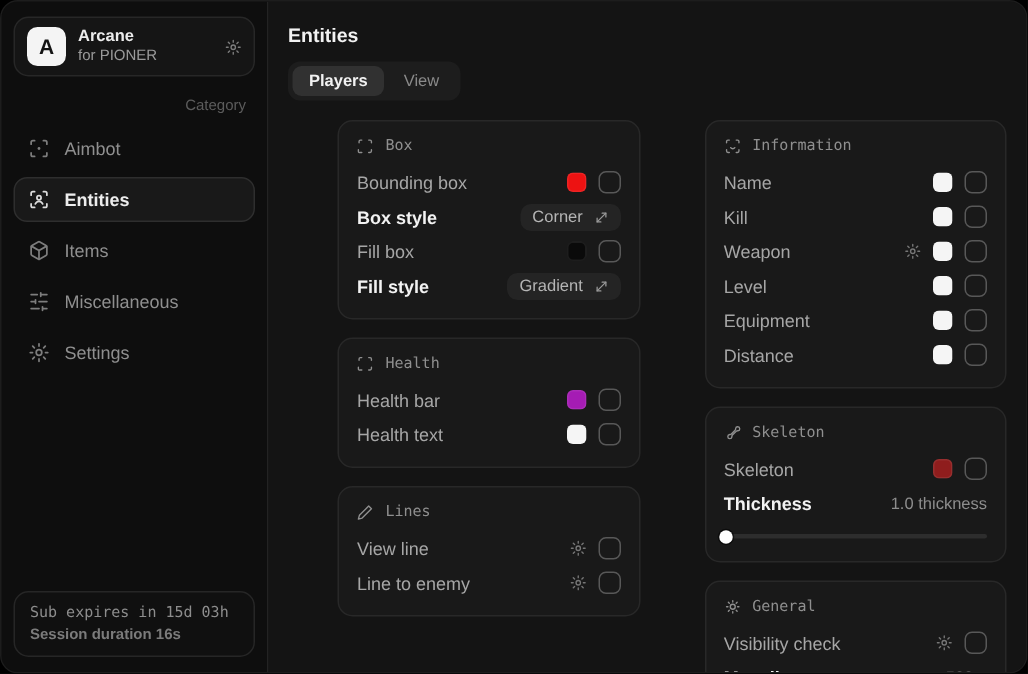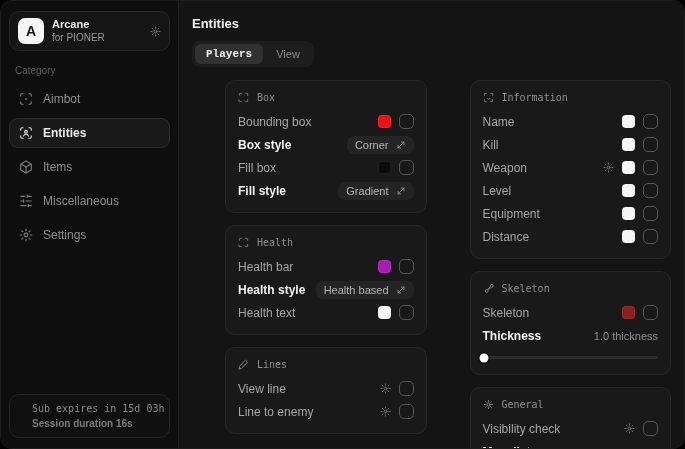--- a/index.html
+++ b/index.html
@@ -7,36 +7,36 @@
   .window{width:683px;height:447px;border:1px solid #1d1d1d;border-radius:12px;overflow:hidden;display:flex;background:#141414;}
 
   
   .sidebar{width:178px;min-width:178px;background:#0e0e0e;border-right:1px solid #232323;display:flex;flex-direction:column;padding:10px 8px;box-sizing:border-box;}
   .brand-card{display:flex;align-items:center;gap:8px;background:#151515;border:1px solid #272727;border-radius:10px;padding:6px 8px;}
   .logo{width:26px;height:26px;background:#f4f4f4;color:#141414;border-radius:7px;display:flex;align-items:center;justify-content:center;font-weight:700;font-size:14px;flex:none;}
   .brand-text{display:flex;flex-direction:column;line-height:1.25;}
   .brand-name{color:#ececec;font-size:11px;font-weight:700;}
   .brand-sub{color:#9a9a9a;font-size:10px;}
   .brand-gear{margin-left:auto;color:#7d7d7d;display:flex;}
-  .category-label{color:#5c5c5c;font-size:10px;margin:14px 6px 8px;}
+  .category-label{color:#5c5c5c;font-size:10px;margin:14px 6px 8px;text-align:right;}
   .nav{display:flex;flex-direction:column;gap:4px;}
   .nav-item{display:flex;align-items:center;gap:10px;padding:7px 9px;color:#8f8f8f;font-size:12px;border-radius:9px;border:1px solid transparent;cursor:pointer;}
   .nav-item .ic{color:#7d7d7d;}
   .nav-item.active{background:#191919;border-color:#2e2e2e;color:#ececec;font-weight:600;}
   .nav-item.active .ic{color:#dcdcdc;}
-  .sidebar-footer{margin-top:auto;border:1px solid #262626;border-radius:10px;padding:8px 22px;background:#101010;}
+  .sidebar-footer{margin-top:auto;border:1px solid #262626;border-radius:10px;padding:8px 10px;background:#101010;}
   .sub-line{font-family:"DejaVu Sans Mono",monospace;font-size:10px;color:#8d8d8d;white-space:nowrap;}
   .session-line{font-size:10px;color:#7b7b7b;font-weight:700;margin-top:4px;}
 
   
   .main{flex:1;background:#141414;padding:13px 13px 12px;box-sizing:border-box;display:flex;flex-direction:column;overflow:hidden;}
   .page-title{font-size:13px;color:#f2f2f2;font-weight:700;margin:2px 0 10px;}
   .tabs{display:inline-flex;gap:2px;background:#1d1d1d;border-radius:8px;padding:3px;width:max-content;margin-bottom:13px;}
   .tab{font-size:11px;color:#8a8a8a;padding:4px 11px;border-radius:6px;cursor:pointer;}
-  .tab.active{background:#313131;color:#f2f2f2;font-weight:600;font-family:Liberation Mono, monospace;}
+  .tab.active{background:#313131;color:#f2f2f2;font-weight:600;}
   .columns{display:flex;gap:10px;align-items:flex-start;flex:1;}
   .col{flex:1;display:flex;flex-direction:column;gap:12px;min-width:0;}
 
   .panel{background:#191919;border:1px solid #282828;border-radius:10px;padding:9px 12px 10px;box-sizing:border-box;margin-left:33px;}
   .panel-head{display:flex;align-items:center;gap:8px;color:#8f8f8f;font-family:"DejaVu Sans Mono",monospace;font-size:10px;margin:2px 0 7px;}
   .panel-head .ic{color:#8f8f8f;}
   .row{display:flex;align-items:center;justify-content:space-between;min-height:23px;}
   .row-label{font-size:12px;color:#a6a6a6;}
   .row-label.strong{color:#f2f2f2;font-weight:700;}
   .row-right{display:flex;align-items:center;gap:8px;}
@@ -223,29 +223,20 @@
             <span>Health</span>
           </div>
           <div class="row">
             <span class="row-label">Health bar</span>
             <span class="row-right">
               <span class="swatch" style="background: rgb(165, 28, 180);"></span>
               <span class="checkbox"></span>
             </span>
           </div>
           <div class="row">
-            <span class="row-label strong">Health style</span>
-            <span class="dropdown">
-              <span>Health based</span>
-              <svg class="ic xs">
-                  <use href="#i-expand"></use>
-                </svg>
-            </span>
-          </div>
-          <div class="row">
             <span class="row-label">Health text</span>
             <span class="row-right">
               <span class="swatch" style="background: rgb(245, 245, 245);"></span>
               <span class="checkbox"></span>
             </span>
           </div>
         </section>
 
         <section class="panel">
           <div class="panel-head">

